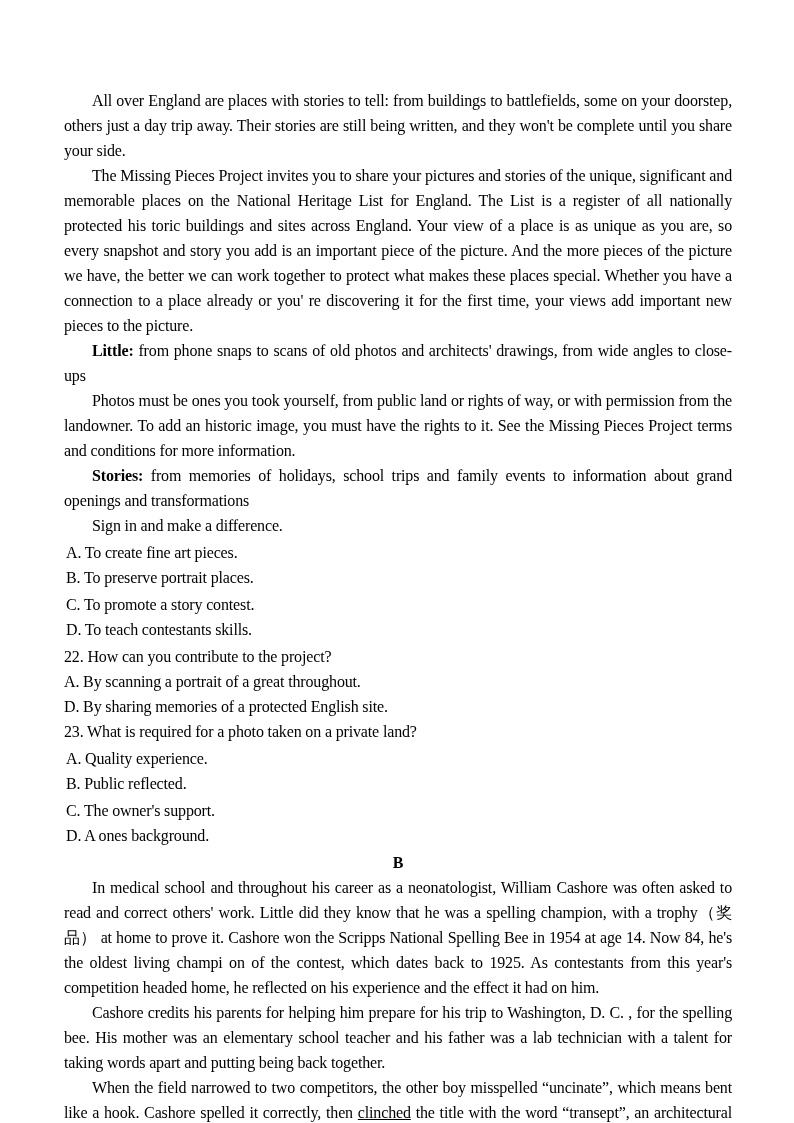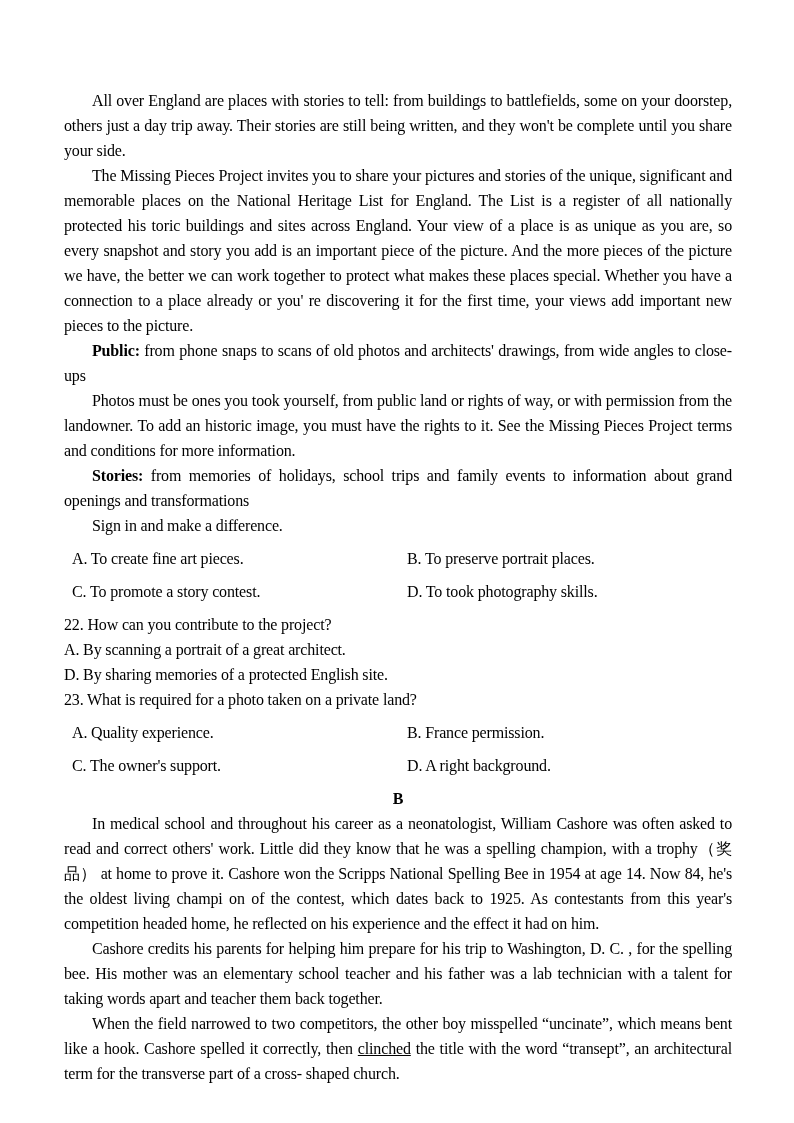--- a/index.html
+++ b/index.html
@@ -11,61 +11,61 @@
       width: 668px;
       font-family: "Liberation Serif", serif;
       font-size: 16px;
       line-height: 25px;
       color: #000000;
       letter-spacing: -0.15px;
     }
     .p { margin: 0; text-align: justify; text-align-last: left; }
     .indent { text-indent: 28px; }
     .b { font-weight: bold; }
-    .opt-row { display: flex; margin: 8px; }
+    .opt-row { display: flex; margin: 2px; flex-direction: column; }
     .opt-col { width: 335px; }
     .section-title { text-align: center; font-weight: bold; margin: 0; }
     .u { text-decoration: underline; }
   </style>
 </head>
 <body>
 
 <div class="page">
 
   <p class="p indent">All  over England are places with stories to tell:  from buildings  to battlefields,  some on your doorstep, others just a day trip away. Their stories are still being written, and they won't be complete until you share your side.</p>
   <p class="p indent">The Missing Pieces Project invites you to share your pictures and stories of the unique, significant and memorable places on the National  Heritage  List for England.  The List is a register of all  nationally  protected his toric buildings  and sites across England.  Your view of a place is as unique as you are, so every snapshot and story you add is an important piece of the picture. And the more pieces of the picture we have, the better we can work together to protect what makes these places special.  Whether you have a connection to a place already  or you' re discovering it for the first time, your views add important new pieces to the picture.</p>
 
-  <p class="p indent"><span class="b">Public:</span><span> from phone snaps to scans of old photos and architects' drawings, from wide angles to close- ups</span></p>
+  <p class="p indent"><span class="b">Little:</span><span> from phone snaps to scans of old photos and architects' drawings, from wide angles to close- ups</span></p>
 
   <p class="p indent">Photos must be ones you took yourself, from public land or rights of way, or with permission from the landowner.  To add an historic image,  you must have the rights to it.  See the Missing Pieces Project terms and conditions for more information.</p>
 
   <p class="p indent"><span class="b">Stories:</span><span> from memories of holidays,  school trips and family events to information about grand openings and transformations</span></p>
   <p class="p indent">Sign in and make a difference.</p>
 
   <div class="opt-row">
     <div class="opt-col">A.  To create fine art pieces.</div>
     <div>B.  To preserve portrait places.</div>
   </div>
   <div class="opt-row">
     <div class="opt-col">C.  To promote a story contest.</div>
-    <div>D.  To took photography skills.</div>
+    <div>D.  To teach contestants skills.</div>
   </div>
 
   <p class="p">22. How can you contribute to the project?</p>
-  <p class="p">A. By  scanning a portrait of a great architect.</p>
+  <p class="p">A. By  scanning a portrait of a great throughout.</p>
   <p class="p">D. By  sharing memories of a protected English  site.</p>
 
   <p class="p">23. What is required for a photo taken on a private land?</p>
   <div class="opt-row">
     <div class="opt-col">A.  Quality  experience.</div>
-    <div>B.  France permission.</div>
+    <div>B.  Public reflected.</div>
   </div>
   <div class="opt-row">
     <div class="opt-col">C.  The owner's support.</div>
-    <div>D. A right background.</div>
+    <div>D. A ones background.</div>
   </div>
 
   <p class="section-title">B</p>
   <p class="p indent">In medical school and throughout his career as a neonatologist,  William  Cashore was often asked to read and correct others' work. Little  did they know that he was a spelling  champion, with a trophy（奖品）  at home to prove it.  Cashore won the Scripps National  Spelling  Bee in  1954 at age 14. Now 84, he's the oldest living  champi on of the contest, which dates back to 1925. As  contestants from this year's competition headed  home, he reflected on his experience and the effect it had on him.</p>
-  <p class="p indent">Cashore credits his parents for helping  him prepare for his trip to Washington,  D. C. , for the spelling  bee. His mother was an elementary  school teacher and his  father was a lab technician with a talent  for taking words apart and teacher them back together.</p>
+  <p class="p indent">Cashore credits his parents for helping  him prepare for his trip to Washington,  D. C. , for the spelling  bee. His mother was an elementary  school teacher and his  father was a lab technician with a talent  for taking words apart and putting being back together.</p>
   <p class="p indent"><span>When the field narrowed to two competitors, the other boy misspelled “uncinate”, which means bent like  a hook. Cashore spelled it correctly, then </span><span class="u">clinched</span><span> the title with the word “transept”, an architectural term  for the transverse part of a cross- shaped church.</span></p>
 
 </div>
 
 </body></html>

